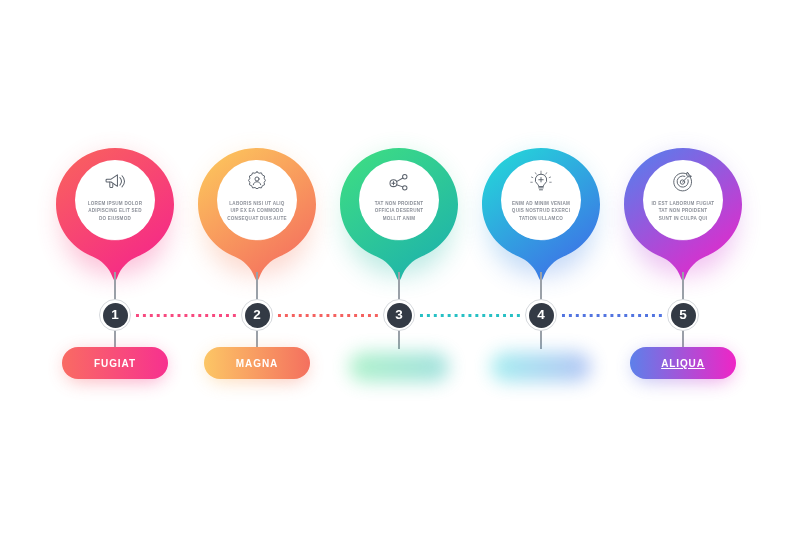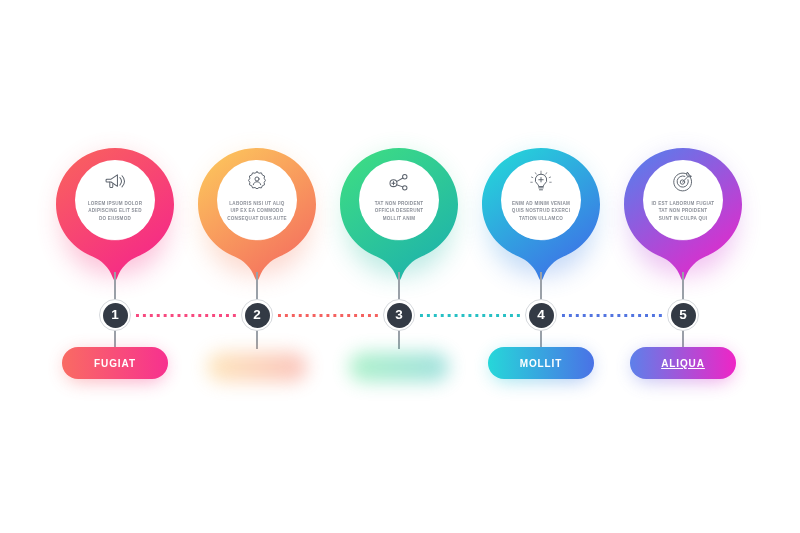--- a/index.html
+++ b/index.html
@@ -262,20 +262,21 @@
               <div>CONSEQUAT DUIS AUTE</div>
             </div>
           </div>
         </div>
         <div class="stem-top"></div>
         <div class="stem-bottom"></div>
         <div class="num-circle">
           <div class="num-inner">2</div>
         </div>
         <div class="pill-glow" style="background: linear-gradient(90deg, rgb(252, 198, 101), rgb(244, 112, 95));"></div>
+        <div class="pill" style="background: linear-gradient(90deg, rgb(252, 198, 101), rgb(244, 112, 95));">MAGNA</div>
       </div>
       <div class="step" style="left: 319px;">
         <div class="pin-glow" style="background: linear-gradient(160deg, rgb(61, 220, 132), rgb(28, 176, 174));"></div>
         <div class="pin-wrap">
           <svg class="pin-svg" viewBox="0 0 118 134">
             <defs>
               <linearGradient id="pg2" x1="0.18" y1="0" x2="0.85" y2="1">
                 <stop offset="0%" stop-color="#3ddc84"></stop>
                 <stop offset="100%" stop-color="#1cb0ae"></stop>
               </linearGradient>
@@ -335,21 +336,20 @@
               <div>TATION ULLAMCO</div>
             </div>
           </div>
         </div>
         <div class="stem-top"></div>
         <div class="stem-bottom"></div>
         <div class="num-circle">
           <div class="num-inner">4</div>
         </div>
         <div class="pill-glow" style="background: linear-gradient(90deg, rgb(38, 215, 217), rgb(74, 114, 230));"></div>
-        <div class="pill" style="background: linear-gradient(90deg, rgb(38, 215, 217), rgb(74, 114, 230));">MOLLIT</div>
       </div>
       <div class="step" style="left: 603px;">
         <div class="pin-glow" style="background: linear-gradient(160deg, rgb(90, 124, 235), rgb(239, 34, 200));"></div>
         <div class="pin-wrap">
           <svg class="pin-svg" viewBox="0 0 118 134">
             <defs>
               <linearGradient id="pg4" x1="0.18" y1="0" x2="0.85" y2="1">
                 <stop offset="0%" stop-color="#5a7ceb"></stop>
                 <stop offset="100%" stop-color="#ef22c8"></stop>
               </linearGradient>

